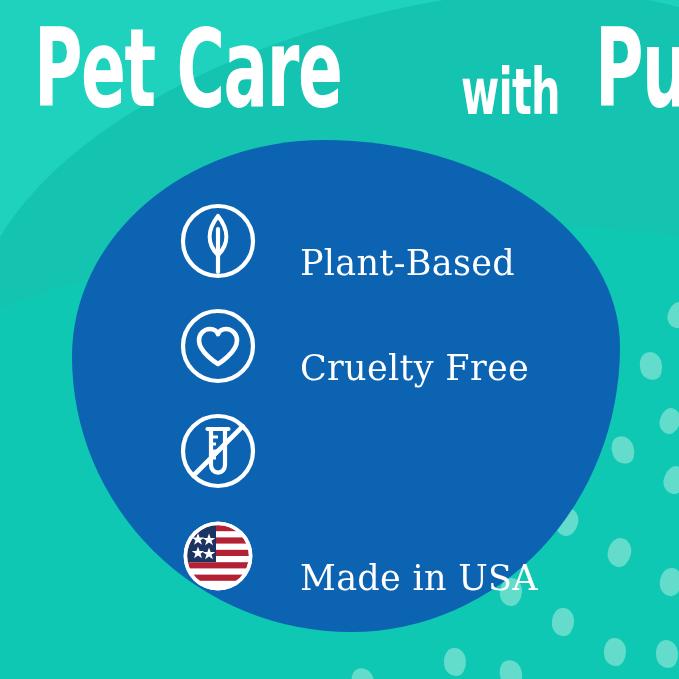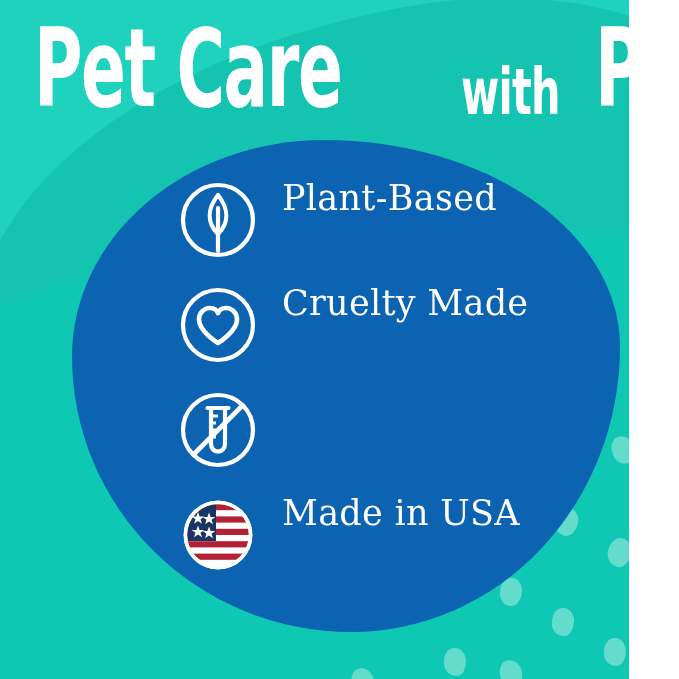--- a/index.html
+++ b/index.html
@@ -2,26 +2,25 @@
 <html><head>
 <meta charset="utf-8">
 <style>
   html, body {
     margin: 0;
     padding: 0;
     background: #ffffff;
   }
   #canvas {
     position: relative;
-    width: 601px;
+    width: 679px;
     height: 679px;
     overflow: hidden;
     background: #22CFBB;
     font-family: "Liberation Sans", sans-serif;
-    padding-left: 28px;
   }
 
   
   .bg-base {
     position: absolute;
     inset: 0;
     background: #1FD2BE;
   }
   .bg-wave {
     position: absolute;
@@ -106,23 +105,23 @@
 
   
   .features {
     position: absolute;
     left: 176px;
     top: 178px;
     width: 420px;
   }
   .feature {
     display: flex;
-    align-items: flex-start;
+    align-items: flex-end;
     height: 105px;
-    gap: 22px;
+    gap: 40px;
   }
   .icon-wrap {
     width: 84px;
     height: 84px;
     flex: 0 0 84px;
     position: relative;
   }
   .icon-wrap svg { display: block; width: 100%; height: 100%; }
   .feature-label {
     color: #ffffff;
@@ -186,21 +185,21 @@
     </div>
 
     <div class="feature">
       <span class="icon-wrap">
         <svg viewBox="0 0 84 84">
           <circle cx="42" cy="42" r="35" fill="none" stroke="#fff" stroke-width="4.2"></circle>
           <path d="M42 60 C42 60 23 48.5 23 36.5 C23 29.5 28.3 25 34 25 C38 25 41 27.3 42 30.2
                    C43 27.3 46 25 50 25 C55.7 25 61 29.5 61 36.5 C61 48.5 42 60 42 60 Z" fill="none" stroke="#fff" stroke-width="4.6" stroke-linejoin="round"></path>
         </svg>
       </span>
-      <span class="feature-label">Cruelty Made</span>
+      <span class="feature-label">Cruelty Free</span>
     </div>
 
     <div class="feature">
       <span class="icon-wrap">
         <svg viewBox="0 0 84 84">
           <circle cx="42" cy="42" r="35" fill="none" stroke="#fff" stroke-width="4.2"></circle>
 
           <path d="M35 20 L35 56 C35 60.5 38.2 63.6 42 63.6 C45.8 63.6 49 60.5 49 56 L49 20" fill="none" stroke="#fff" stroke-width="4.2" stroke-linecap="round"></path>
 
           <line x1="31.5" y1="20" x2="52.5" y2="20" stroke="#fff" stroke-width="4.2" stroke-linecap="round"></line>

